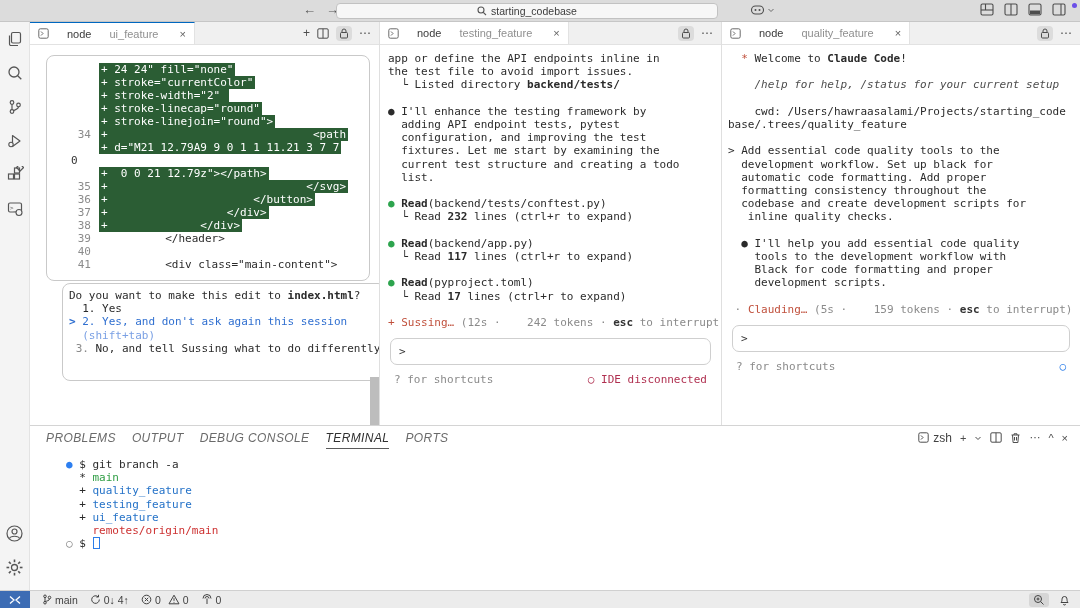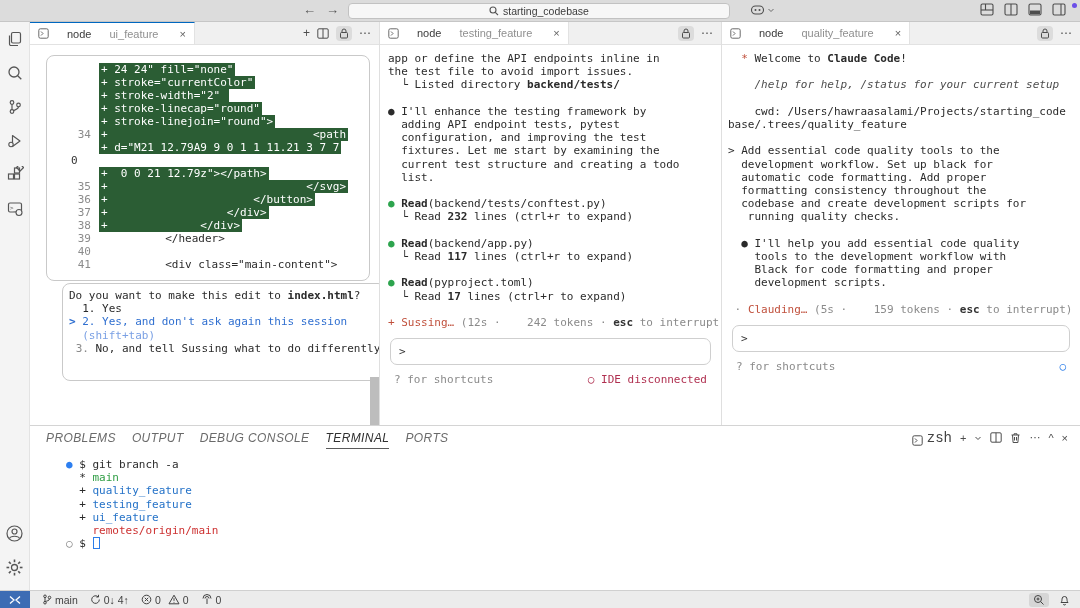--- a/index.html
+++ b/index.html
@@ -5,21 +5,21 @@
   * { margin:0; padding:0; box-sizing:border-box; }
   html,body { width:1080px; height:608px; overflow:hidden; background:#fff;
     font-family:"Liberation Sans", sans-serif; }
   .mono { font-family:"DejaVu Sans Mono", monospace; }
 
   
   .titlebar { position:absolute; left:0; top:0; width:1080px; height:22px;
     background:#dcdcdc; border-bottom:1px solid #c6c6c6; }
   .nav-arrows { position:absolute; left:303px; top:2px; font-size:13px; color:#555;
     display:flex; gap:10px; }
-  .searchbox { position:absolute; left:348px; top:3px; width:382px; height:16px;
+  .searchbox { position:absolute; left:336px; top:3px; width:382px; height:16px;
     background:#f7f7f7; border:1px solid #c2c2c2; border-radius:4px;
     display:flex; align-items:center; justify-content:center; gap:4px;
     font-size:10.5px; color:#3c3c3c; }
   .copilot { position:absolute; left:750px; top:3px; display:flex; align-items:center; gap:2px; }
   .tb-icons { position:absolute; right:14px; top:3px; display:flex; gap:10px; align-items:center; }
   .accent-dot { position:absolute; right:3px; top:3px; width:5px; height:5px; border-radius:50%; background:#6b4fe8; }
 
   
   .activitybar { position:absolute; left:0; top:22px; width:30px; height:568px;
     background:#f4f4f4; border-right:1px solid #e3e3e3; display:flex; flex-direction:column; align-items:center; }
@@ -85,21 +85,21 @@
 
   
   .panel { position:absolute; left:30px; top:425px; width:1050px; height:165px;
     background:#fff; border-top:1px solid #d4d4d4; }
   .panel-header { height:23px; display:flex; align-items:center; }
   .panel-tabs { display:flex; gap:16px; margin-left:16px; }
   .ptab { font-size:12px; letter-spacing:0.4px; color:#6a6a6a; padding:4px 0 3px 0;font-style:italic; }
   .ptab.active { color:#2f2f2f; border-bottom:1px solid #5a5a5a; }
   .panel-controls { margin-left:auto; margin-right:12px; display:flex; align-items:center; gap:8px;
     color:#4d4d4d; font-size:11px; }
-  .panel-controls .zsh { display:flex; align-items:flex-end; gap:4px; font-size:14px; color:#424242;font-family:Liberation Mono, monospace; }
+  .panel-controls .zsh { display:flex; align-items:center; gap:4px; font-size:12px; color:#424242; }
   .term-body { padding:9px 17px 0 36px; }
 
   
   .statusbar { position:absolute; left:0; top:590px; width:1080px; height:18px;
     background:#ececec; border-top:1px solid #d0d0d0; display:flex; align-items:center;
     font-size:10.5px; color:#424242; }
   .remote { width:30px; height:18px; background:#3c6cb4; display:flex; align-items:center; justify-content:center; }
   .sb-item { display:flex; align-items:center; gap:3px; margin-left:12px; }
   .sb-right { margin-left:auto; display:flex; align-items:center; gap:10px; margin-right:10px; }
   .zoombg { background:#d6d6d6; border-radius:3px; padding:1px 4px; display:flex; }
@@ -382,21 +382,21 @@
           <div class="tline"><span class="i">    /help for help, /status for your current setup</span></div>
           <div class="tline">&nbsp;</div>
           <div class="tline"><span>    cwd: /Users/hawraasalami/Projects/starting_code</span></div>
           <div class="tline"><span>base/.trees/quality_feature</span></div>
           <div class="tline">&nbsp;</div>
           <div class="tline"><span>&gt; Add essential code quality tools to the</span></div>
           <div class="tline"><span>  development workflow. Set up black for</span></div>
           <div class="tline"><span>  automatic code formatting. Add proper</span></div>
           <div class="tline"><span>  formatting consistency throughout the</span></div>
           <div class="tline"><span>  codebase and create development scripts for</span></div>
-          <div class="tline"><span>   running quality checks.</span></div>
+          <div class="tline"><span>   inline quality checks.</span></div>
           <div class="tline">&nbsp;</div>
           <div class="tline"><span>  ● </span><span>I'll help you add essential code quality</span></div>
           <div class="tline"><span>    tools to the development workflow with</span></div>
           <div class="tline"><span>    Black for code formatting and proper</span></div>
           <div class="tline"><span>    development scripts.</span></div>
           <div class="tline">&nbsp;</div>
           <div class="tline"><span class="dim"> · </span><span class="orange">Clauding…</span><span class="dim"> (5s ·    159 tokens · </span><span class="bdark">esc</span><span class="dim"> to interrupt)</span></div>
         </div>
       <div class="inputbox mono">
           <span>&gt;</span>

